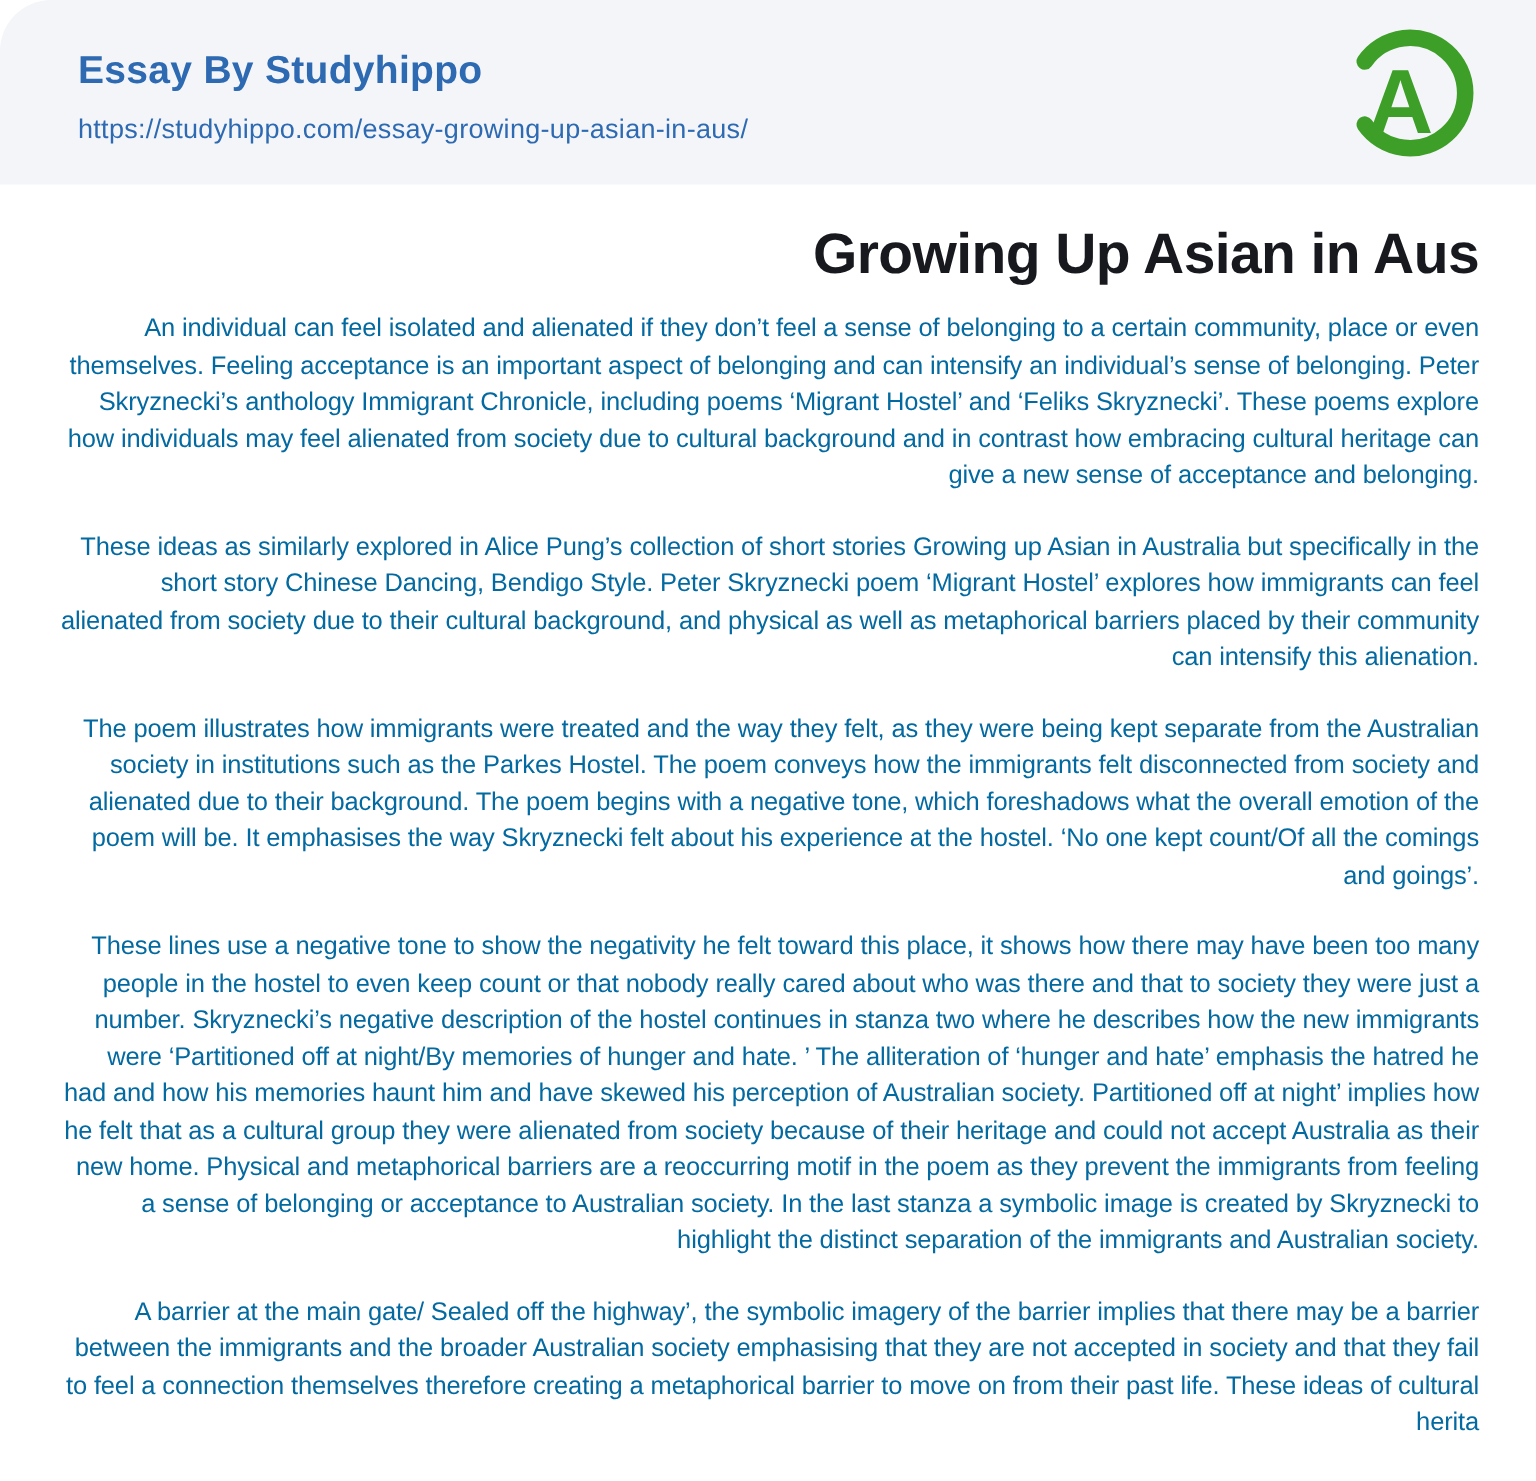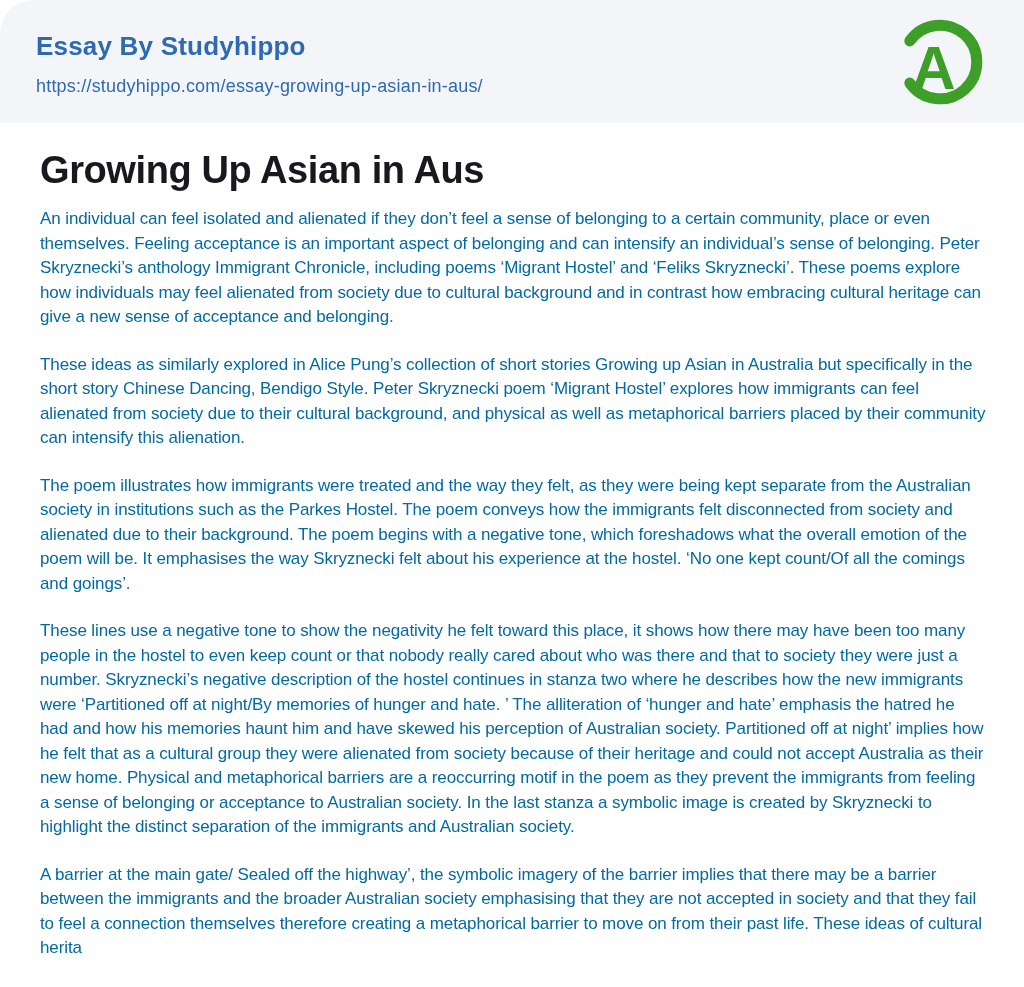--- a/index.html
+++ b/index.html
@@ -16,21 +16,21 @@
   }
 
   
   .header {
     height: 123px;
     background: #f4f5f9;
     border-top-left-radius: 34px;
     display: flex;
     align-items: center;
     justify-content: space-between;
-    padding: 0 38px 0 36px;
+    padding: 0 38px 0 52px;
   }
   .header-text { display: flex; flex-direction: column; padding-top: 6px; }
   .site-title {
     font-size: 26px;
     font-weight: 700;
     color: #2d6ab2;
     letter-spacing: 0.2px;
     line-height: 1.15;
   }
   .source-url {
@@ -38,21 +38,21 @@
     font-size: 18px;
     font-weight: 400;
     color: #2d6ab2;
     text-decoration: none;
     letter-spacing: 0.2px;
   }
   .logo { width: 92px; height: 92px; flex: 0 0 auto; }
   .logo svg { width: 100%; height: 100%; display: block; }
 
   
-  .article { padding: 26px 38px 0 40px; }
+  .article { padding: 26px 38px 0 40px; text-align: right; }
   .essay-title {
     font-size: 38px;
     font-weight: 800;
     color: #17191e;
     letter-spacing: -0.4px;
     margin-bottom: 15px;
     font-family: "Liberation Sans", sans-serif;
   }
   .essay-paragraph {
     font-size: 17px;

